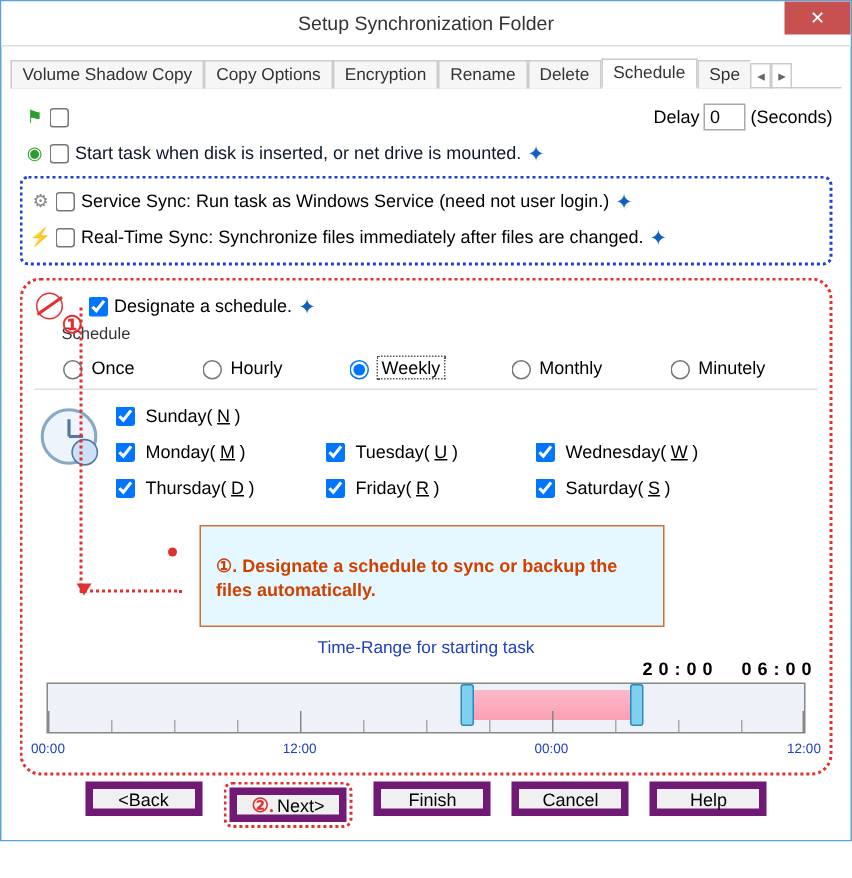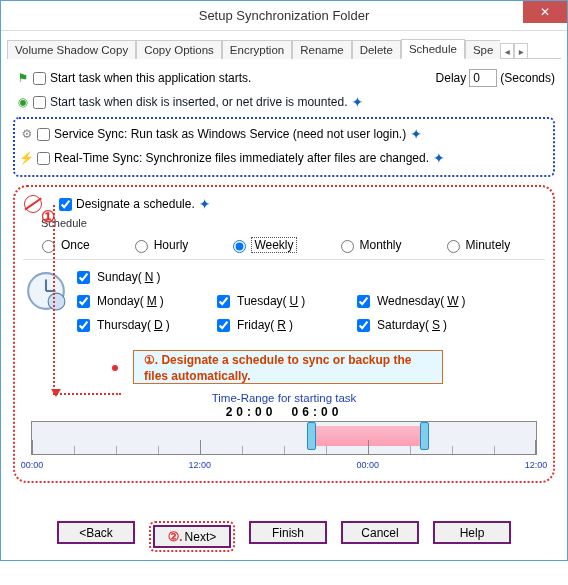--- a/index.html
+++ b/index.html
@@ -28,36 +28,36 @@
   .redcircle::after { content:""; position:absolute; width:20px; height:1.5px; background:#e03030; top:8px; left:-1px; transform:rotate(-35deg); }
   .circnum { color:#e03030; font-weight:bold; font-size:16px; font-family: Georgia, serif; }
   .fieldset-label { font-size: 11px; color: #333; margin: 2px 0 0 18px; }
   .radio-row { display: flex; gap: 40px; border-bottom: 1px solid #ddd; padding: 8px 4px 6px 14px; margin-bottom: 10px; }
   .radio-row label { display: flex; align-items: center; gap: 3px; }
   .days { display: flex; }
   .clockicon { width:42px; height:42px; margin: 0 10px 0 2px; }
   .days-grid { display: grid; grid-template-columns: 140px 140px 140px; row-gap: 10px; }
   .days-grid label { display:flex; align-items:flex-end; gap:3px; white-space:nowrap; }
   .u { text-decoration: underline; }
-  .callout { margin: 18px 0 8px 110px; width: 310px; border: 1px solid #d07030; background: #e6f8ff; padding: 0 10px; color: #d04000; font-weight: bold; font-size: 14px; position: relative; }
+  .callout { margin: 18px 0 8px 110px; width: 310px; border: 1px solid #d07030; background: #e6f8ff; padding: 17px 10px; color: #d04000; font-weight: bold; font-size: 14px; position: relative; }
   .callout::before { content:""; position:absolute; left:-22px; top:14px; width:6px; height:6px; background:#e03030; border-radius:50%; }
   .arrowline { position:absolute; left: 38px; top: 18px; width: 2px; height: 190px; border-left: 2px dotted #e03030; }
   .arrowline::after { content:""; position:absolute; left:-4px; bottom:-2px; border-left:5px solid transparent; border-right:5px solid transparent; border-top:8px solid #e03030; }
   .arrowline2 { position:absolute; left: 38px; top: 206px; width: 68px; height: 2px; border-top: 2px dotted #e03030; }
   .time-label { text-align:center; color:#2040c0; font-size:11.5px; margin-top: 6px; }
-  .time-values { text-align:center; font-weight:bold; font-size:13px; letter-spacing: 4px; }
+  .time-values { text-align:right; font-weight:bold; font-size:13px; letter-spacing: 4px; }
   .ruler { position: relative; height: 34px; margin: 2px 8px 0 8px; border: 1px solid #888; background: #eef2f8; }
   .tick { position:absolute; bottom:0; width:1px; background:#888; }
   .tickmajor { height: 14px; }
   .tickminor { height: 8px; background:#aaa; }
   .ticklabel { position:absolute; top: 38px; font-size:9px; color:#2040c0; transform:translateX(-50%); }
   .rangebar { position:absolute; top:4px; height:20px; background: linear-gradient(#ffb0c0,#ff90a8); opacity:0.85; }
   .handle { position:absolute; top:0; width:9px; height:28px; background:#7fd0ef; border:1px solid #2a8ac0; border-radius:2px; }
   .btnbar { position:absolute; left:0; right:0; bottom:8px; display:flex; gap:14px; justify-content:center; }
-  .btn { min-width:78px; height:23px; border:2px solid #701a75; background:#f0f0f0; display:flex; align-items:center; justify-content:center; padding: 0 10px; }
+  .btn { min-width:78px; height:23px; border:5px solid #701a75; background:#f0f0f0; display:flex; align-items:center; justify-content:center; padding: 0 10px; }
   .btn-ring { border: 2px dotted #e03030; border-radius: 6px; padding: 2px; }
   .btn-ring .btn { min-width: 78px; }
   .btn-ring .lbl { display:flex; align-items:center; justify-content:center; gap:2px; }
 </style>
 </head>
 <body>
 
 <div class="window">
   <div class="titlebar">
     <span class="title">Setup Synchronization Folder</span>
@@ -76,21 +76,20 @@
     <div class="tab" style="border-right:none">Spe</div>
     <div class="tabnav">◂</div>
     <div class="tabnav">▸</div>
   </div>
 
   <div class="content">
 
     <div class="row">
       <span class="icon-slot" style="color:#2a9d2a">⚑</span>
       <input type="checkbox" class="chk" style="">
-      <span>Start task when this application starts.</span>
       <span class="delay-row">
         <span>Delay</span>
         <input class="delay-input" value="0" style="">
         <span>(Seconds)</span>
       </span>
     </div>
 
     <div class="row">
       <span class="icon-slot" style="color:#2a9d2a">◉</span>
       <input type="checkbox" class="chk" style="">

